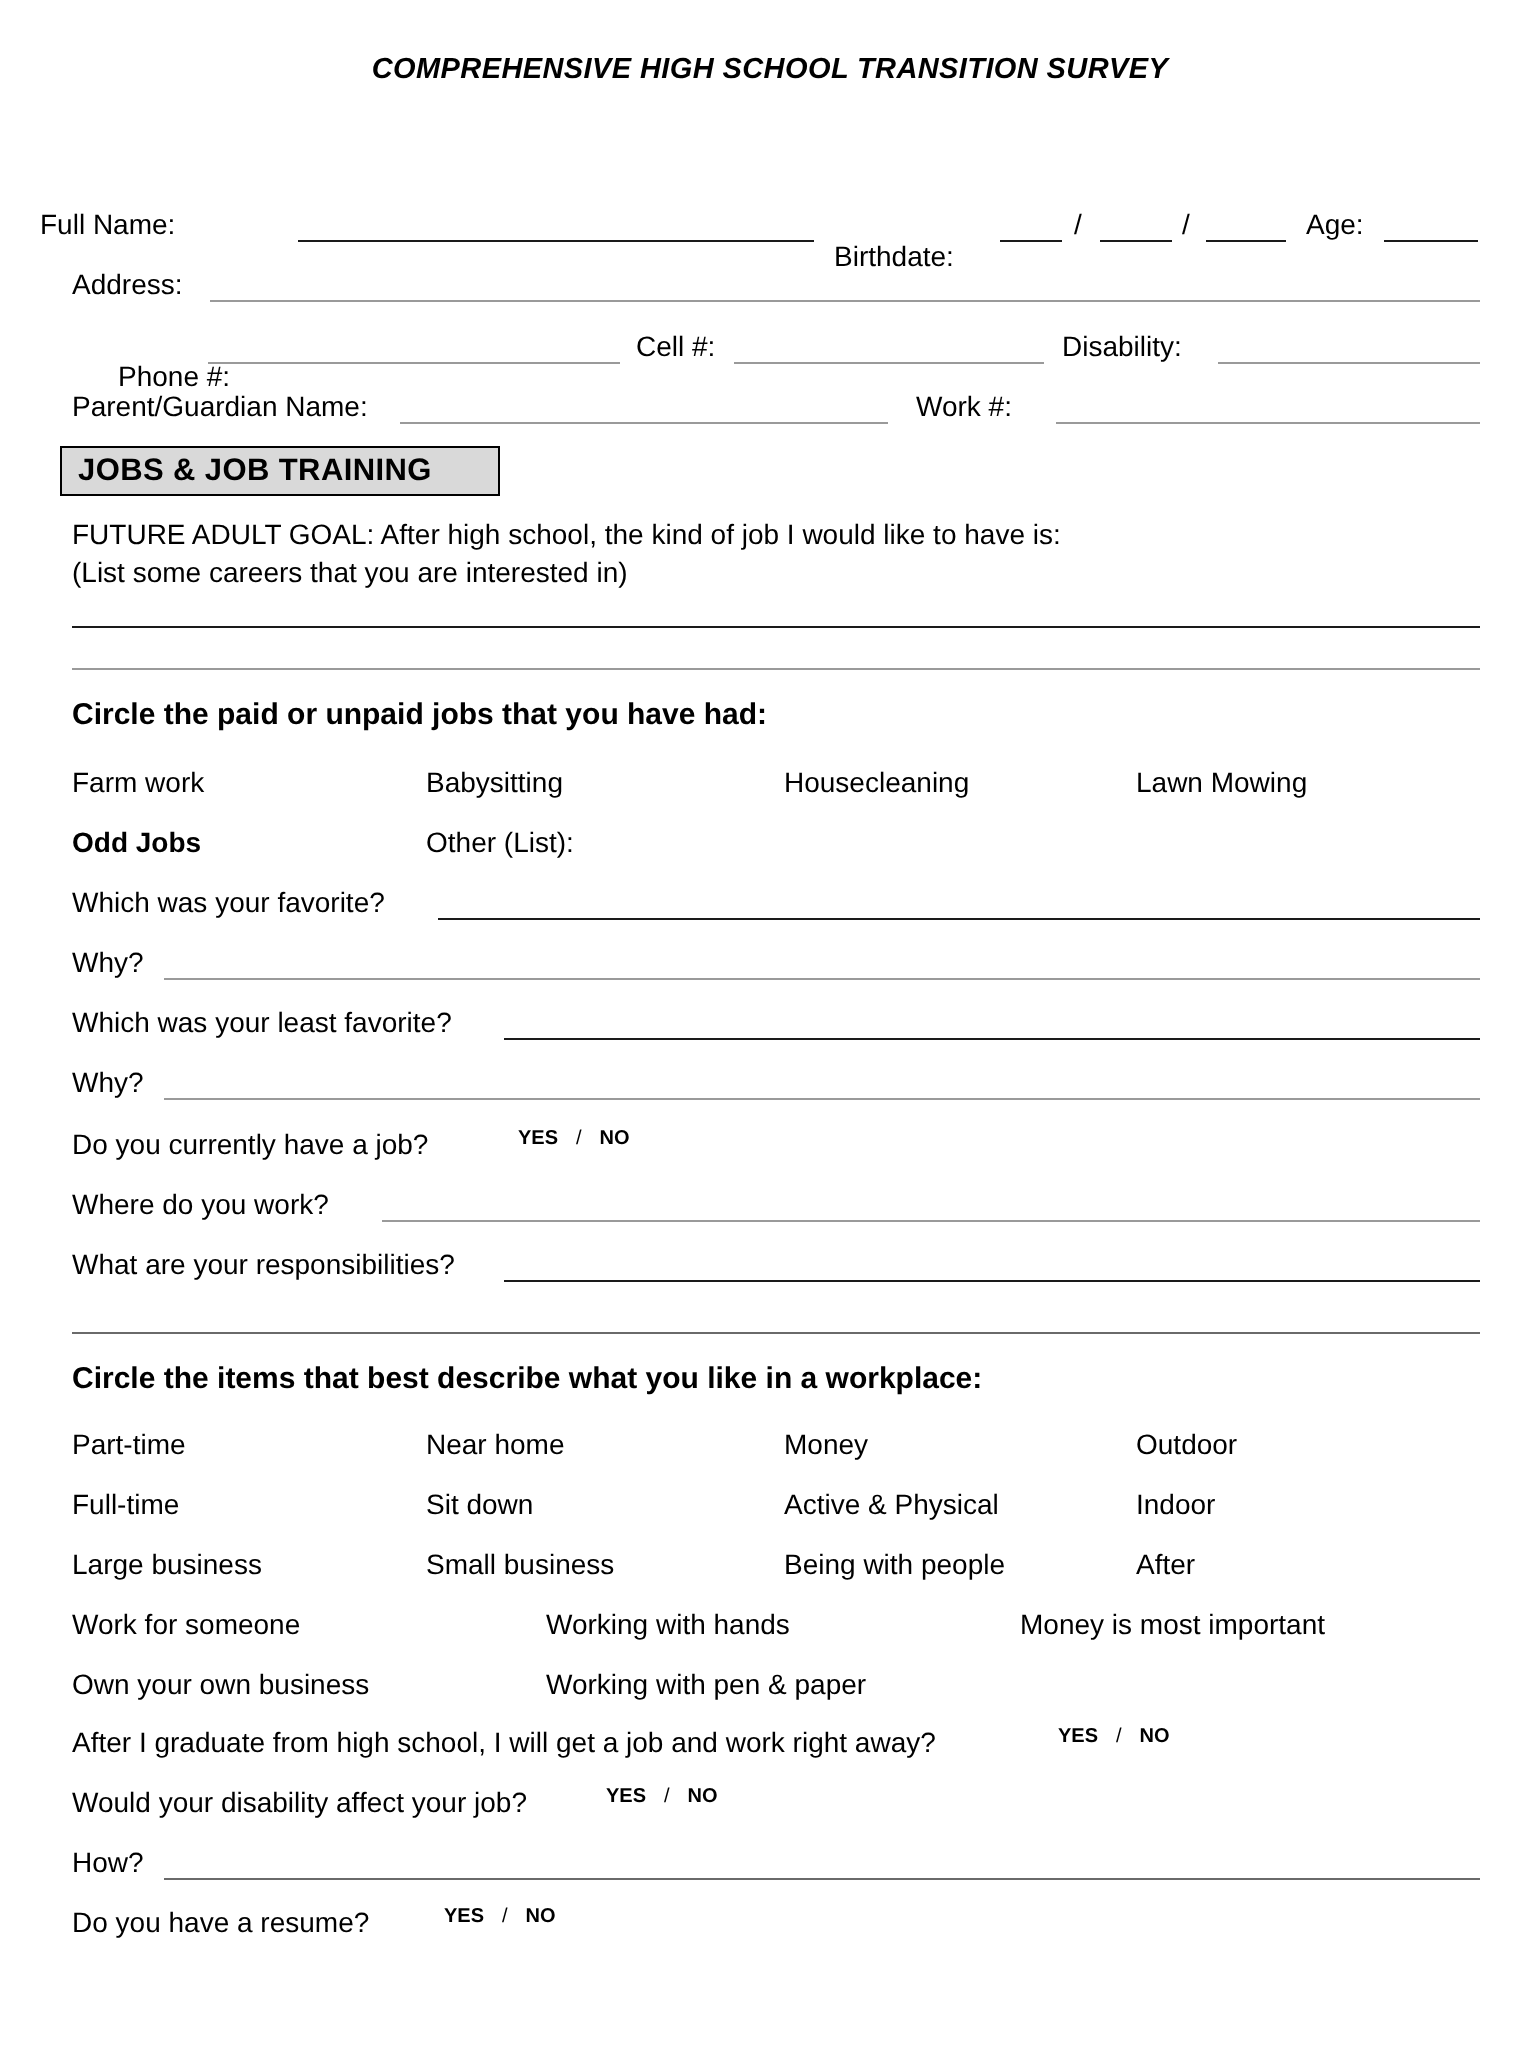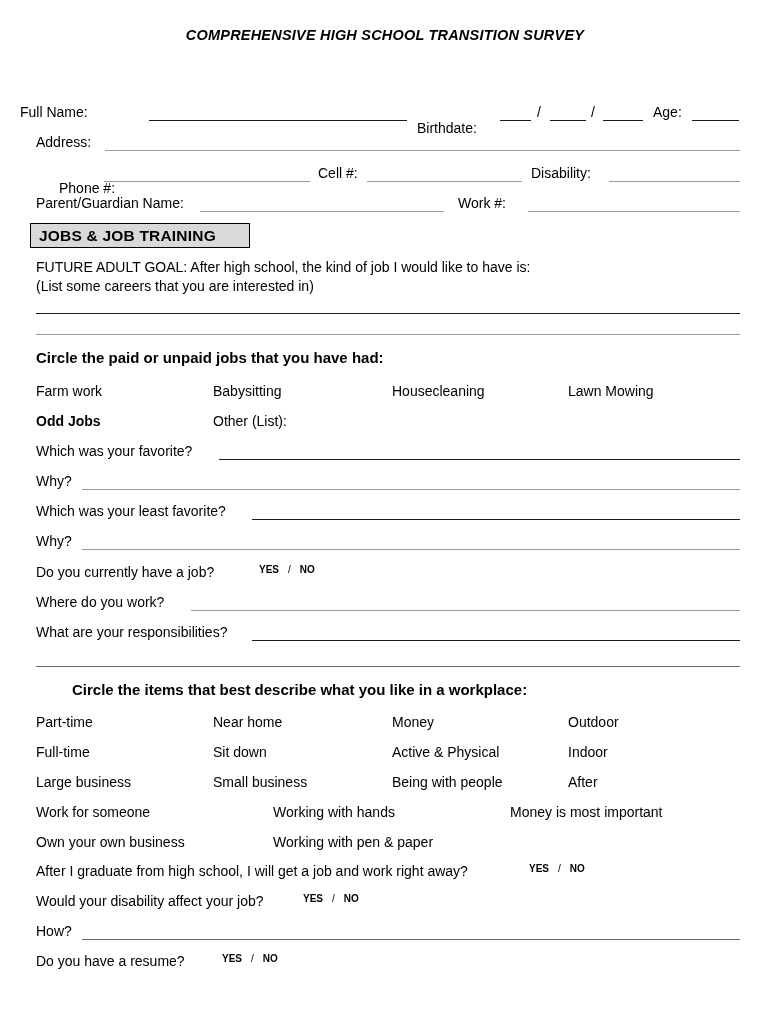--- a/index.html
+++ b/index.html
@@ -185,21 +185,21 @@
   <div class="t" style="left:36px; top:594px;">Where do you work?</div>
   <div class="t" style="left:191px; top:594px;"></div>
   <div class="rule light" style="left:191px; top:610px; width:549px;"></div>
 
   <div class="t" style="left:36px; top:624px;">What are your responsibilities?</div>
   <div class="t" style="left:252px; top:624px;"></div>
   <div class="rule" style="left:252px; top:640px; width:488px;"></div>
 
   <div class="rule mid" style="left:36px; top:666px; width:704px;"></div>
 
-  <div class="t h" style="left:36px; top:682px;margin-left:36px;">Circle the items that best describe what you like in a workplace:</div>
+  <div class="t h" style="left:36px; top:682px;">Circle the items that best describe what you like in a workplace:</div>
 
   <div class="t" style="left:36px; top:714px;">Part-time</div>
   <div class="t" style="left:213px; top:714px;">Near home</div>
   <div class="t" style="left:392px; top:714px;">Money</div>
   <div class="t" style="left:568px; top:714px;">Outdoor</div>
 
   <div class="t" style="left:36px; top:744px;">Full-time</div>
   <div class="t" style="left:213px; top:744px;">Sit down</div>
   <div class="t" style="left:392px; top:744px;">Active &amp; Physical</div>
   <div class="t" style="left:568px; top:744px;">Indoor</div>

